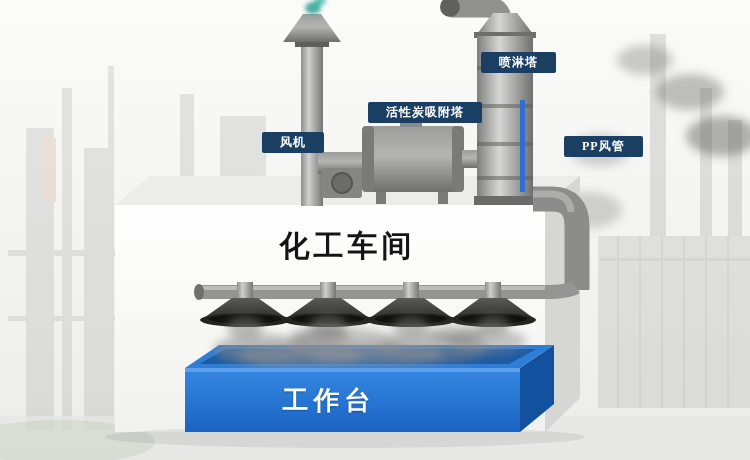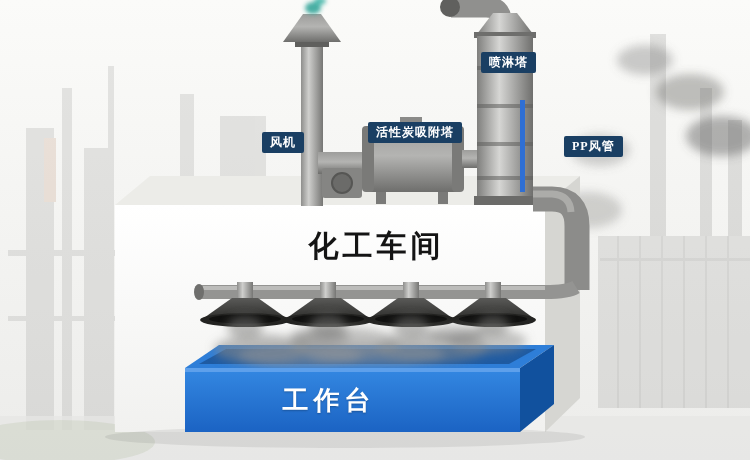--- a/index.html
+++ b/index.html
@@ -5,27 +5,27 @@
   html,body { margin:0; padding:0; background:#ffffff; }
   .scene {
     position:relative; width:750px; height:460px; overflow:hidden;
     background:linear-gradient(#fbfbf9, #ececea);
     font-family:"Liberation Sans", sans-serif;
   }
   .scene svg { position:absolute; left:0; top:0; }
   .badge {
     position:absolute; background:#1a3f63; color:#ffffff;
     font-size:12px; font-weight:bold; line-height:1;
-    padding:4px 8px 5px; border-radius:2px; letter-spacing:1px;
+    padding:4px 18px 5px; border-radius:2px; letter-spacing:1px;
     white-space:nowrap; z-index:5;
   }
   .building-title {
     position:absolute; left:115px; top:226px; width:465px;
     text-align:center; font-size:30px; font-weight:bold;
-    letter-spacing:4px; color:#141414; z-index:4;padding-left:29px;
+    letter-spacing:4px; color:#141414; z-index:4;
   }
   .table-title {
     position:absolute; left:185px; top:383px; width:288px;
     text-align:center; font-size:26px; font-weight:bold;
     letter-spacing:5px; color:#ffffff; z-index:5;
     text-shadow:0 1px 2px rgba(0,0,0,0.25);
   }
 </style>
 </head>
 <body>
@@ -212,20 +212,20 @@
       <ellipse cx="455" cy="334" rx="28" ry="9" fill="#6f6f6d" opacity="0.4"></ellipse>
     </g>
 
     <g>
       <rect x="185" y="368" width="335" height="64" fill="url(#gTableF)"></rect>
       <rect x="185" y="368" width="335" height="4" fill="#63a3ec" opacity="0.9"></rect>
     </g>
   </svg>
 
   <div class="badge" style="left:262px; top:132px;">风机</div>
-  <div class="badge" style="left:368px; top:102px;margin-top:20px;">活性炭吸附塔</div>
+  <div class="badge" style="left:368px; top:102px;">活性炭吸附塔</div>
   <div class="badge" style="left:481px; top:52px;">喷淋塔</div>
   <div class="badge" style="left:564px; top:136px;font-family:Liberation Serif, serif;">PP风管</div>
 
   <div class="building-title">化工车间</div>
   <div class="table-title">工作台</div>
 
 </div>
 
 </body></html>

